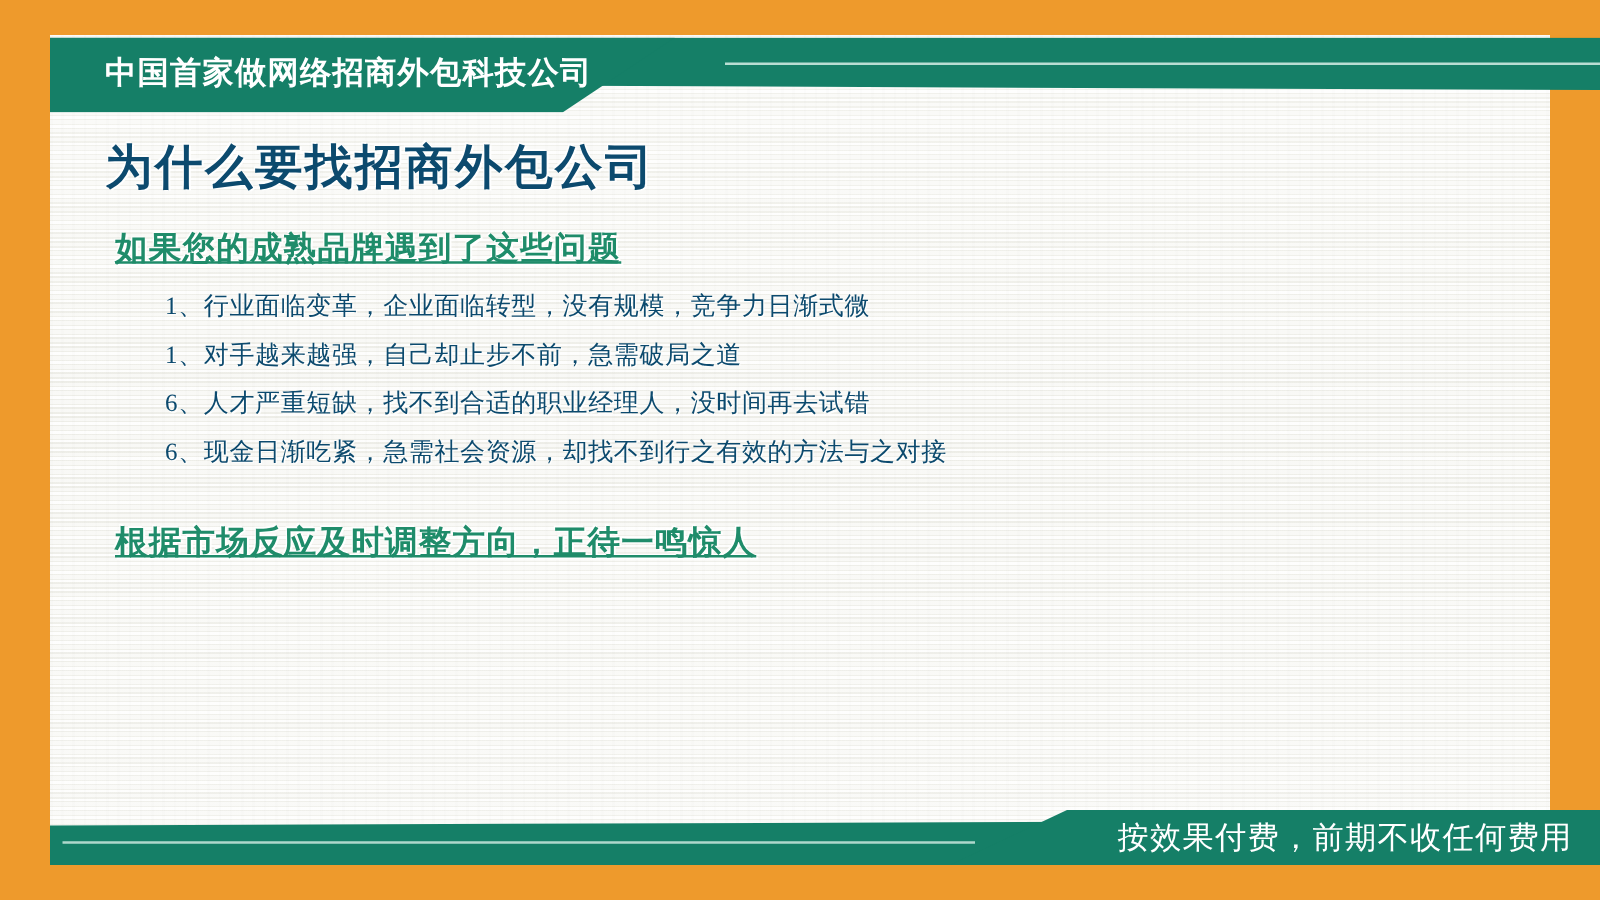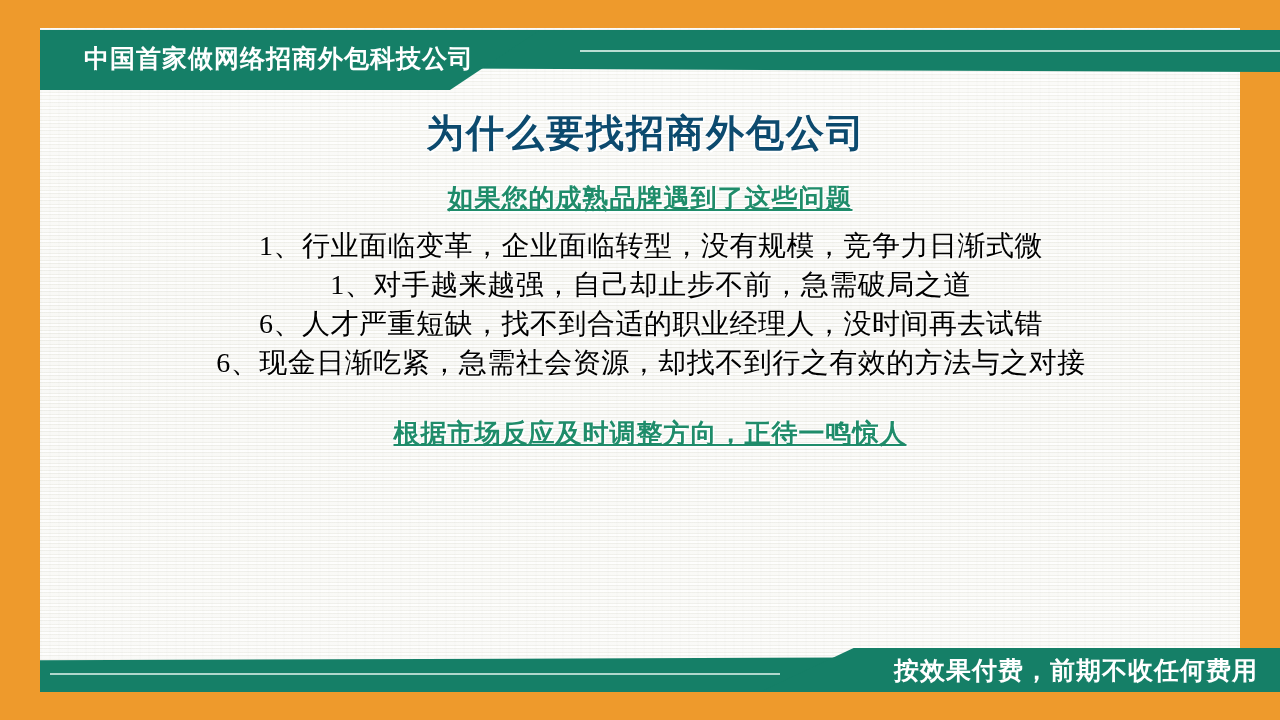--- a/index.html
+++ b/index.html
@@ -8,21 +8,20 @@
     background: #ffffff;
   }
 
   .slide {
     position: relative;
     width: 1280px;
     height: 720px;
     overflow: hidden;
     background: #EE9A2C;
     font-family: "Liberation Sans", "DejaVu Sans", sans-serif;
-    text-align: center;
   }
 
   
   .paper {
     position: absolute;
     left: 40px;
     top: 28px;
     width: 1200px;
     height: 656px;
     background:
@@ -126,27 +125,28 @@
       -1px -1px 0 rgba(255,255,255,0.85);
     text-decoration: underline;
   }
 
   .item-list {
     list-style: none;
     margin: 0;
     padding: 0 0 0 16px;
   }
   .item-list li {
-    color: #000000;
+    color: #0c4a6e;
     font-family: "Liberation Serif", "DejaVu Serif", serif;
-    font-size: 28px;
+    font-size: 20px;
     line-height: 39px;
     letter-spacing: 0.5px;
     white-space: nowrap;
     text-shadow: 1px 1px 0 rgba(255,255,255,0.85);
+    margin-left: 38px;
   }
 
   .gap { height: 34px; }
 
   
   .footer-band {
     position: absolute;
     left: 40px;
     top: 648px;
     width: 1240px;
@@ -177,21 +177,21 @@
     clip-path: polygon(18% 0, 100% 0, 100% 100%, 0 100%);
   }
   .footer-text {
     position: absolute;
     right: 22px;
     top: 0;
     height: 52px;
     line-height: 44px;
     color: #FFFFFF;
     font-size: 25px;
-    font-weight: bold;
+    font-weight: normal;
     letter-spacing: 1px;
     white-space: nowrap;
   }
 </style>
 </head>
 <body>
 
 <div class="slide">
 
   <div class="paper"></div>

